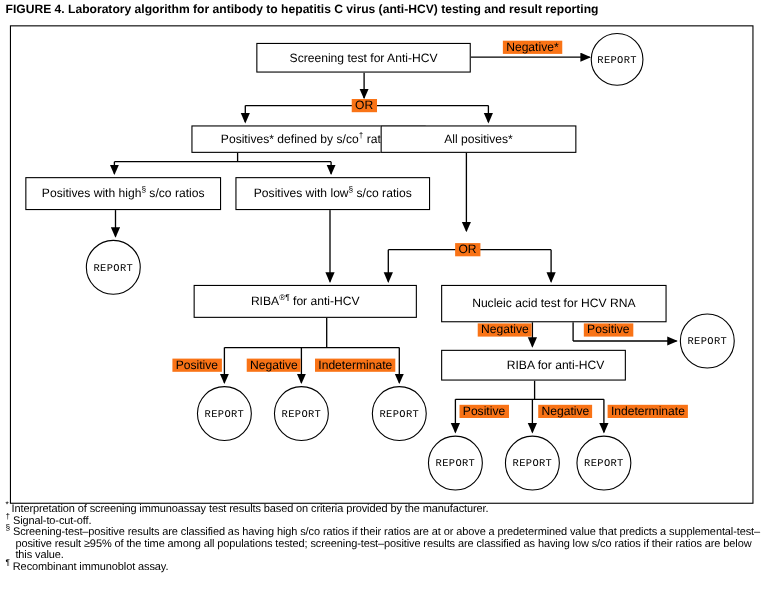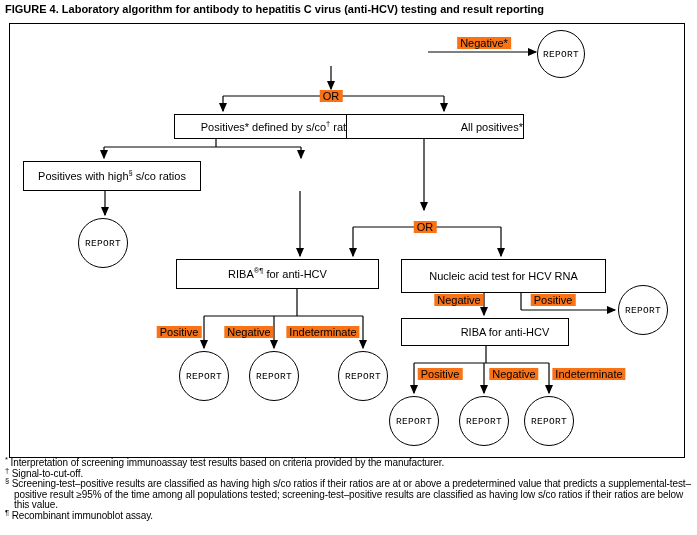--- a/index.html
+++ b/index.html
@@ -73,33 +73,39 @@
     <path class="w" d="M353,292 V324" marker-end="url(#ah)"></path>
     <path class="w" d="M474,265 V291" marker-end="url(#ah)"></path>
     <path class="w" d="M511,265 V286"></path>
     <path class="w" d="M511,286 H605" marker-end="url(#ah)"></path>
     <path class="w" d="M476,322 V339 M404,339 H539"></path>
     <path class="w" d="M404,339 V369" marker-end="url(#ah)"></path>
     <path class="w" d="M474,339 V369" marker-end="url(#ah)"></path>
     <path class="w" d="M539,339 V369" marker-end="url(#ah)"></path>
   </svg>
 
+  <div class="node" style="left:223px;top:15px;width:195px;height:27px;">
+    <span>Screening test for Anti-HCV</span>
+  </div>
 
   <div class="node" style="left:124px;top:90px;width:213px;height:25px;margin-left:40px;">
     <span><span>Positives* defined by s/co</span><sup class="sup">†</sup><span> ratios</span></span>
   </div>
 
-  <div class="node" style="left:336px;top:90px;width:178px;height:25px;justify-content:flex-end;">
+  <div class="node" style="left:336px;top:90px;width:178px;height:25px;">
     <span>All positives*</span>
   </div>
 
   <div class="node" style="left:13px;top:137px;width:178px;height:30px;">
     <span><span>Positives with high</span><sup class="sup">§</sup><span> s/co ratios</span></span>
   </div>
 
+  <div class="node" style="left:204px;top:137px;width:177px;height:30px;">
+    <span><span>Positives with low</span><sup class="sup">§</sup><span> s/co ratios</span></span>
+  </div>
 
   <div class="node" style="left:166px;top:235px;width:203px;height:30px;">
     <span><span>RIBA</span><sup class="sup">®¶</sup><span> for anti-HCV</span></span>
   </div>
 
   <div class="node" style="left:391px;top:235px;width:205px;height:34px;">
     <span>Nucleic acid test for HCV RNA</span>
   </div>
 
   <div class="node" style="left:391px;top:294px;width:168px;height:28px;padding-left:40px;">

